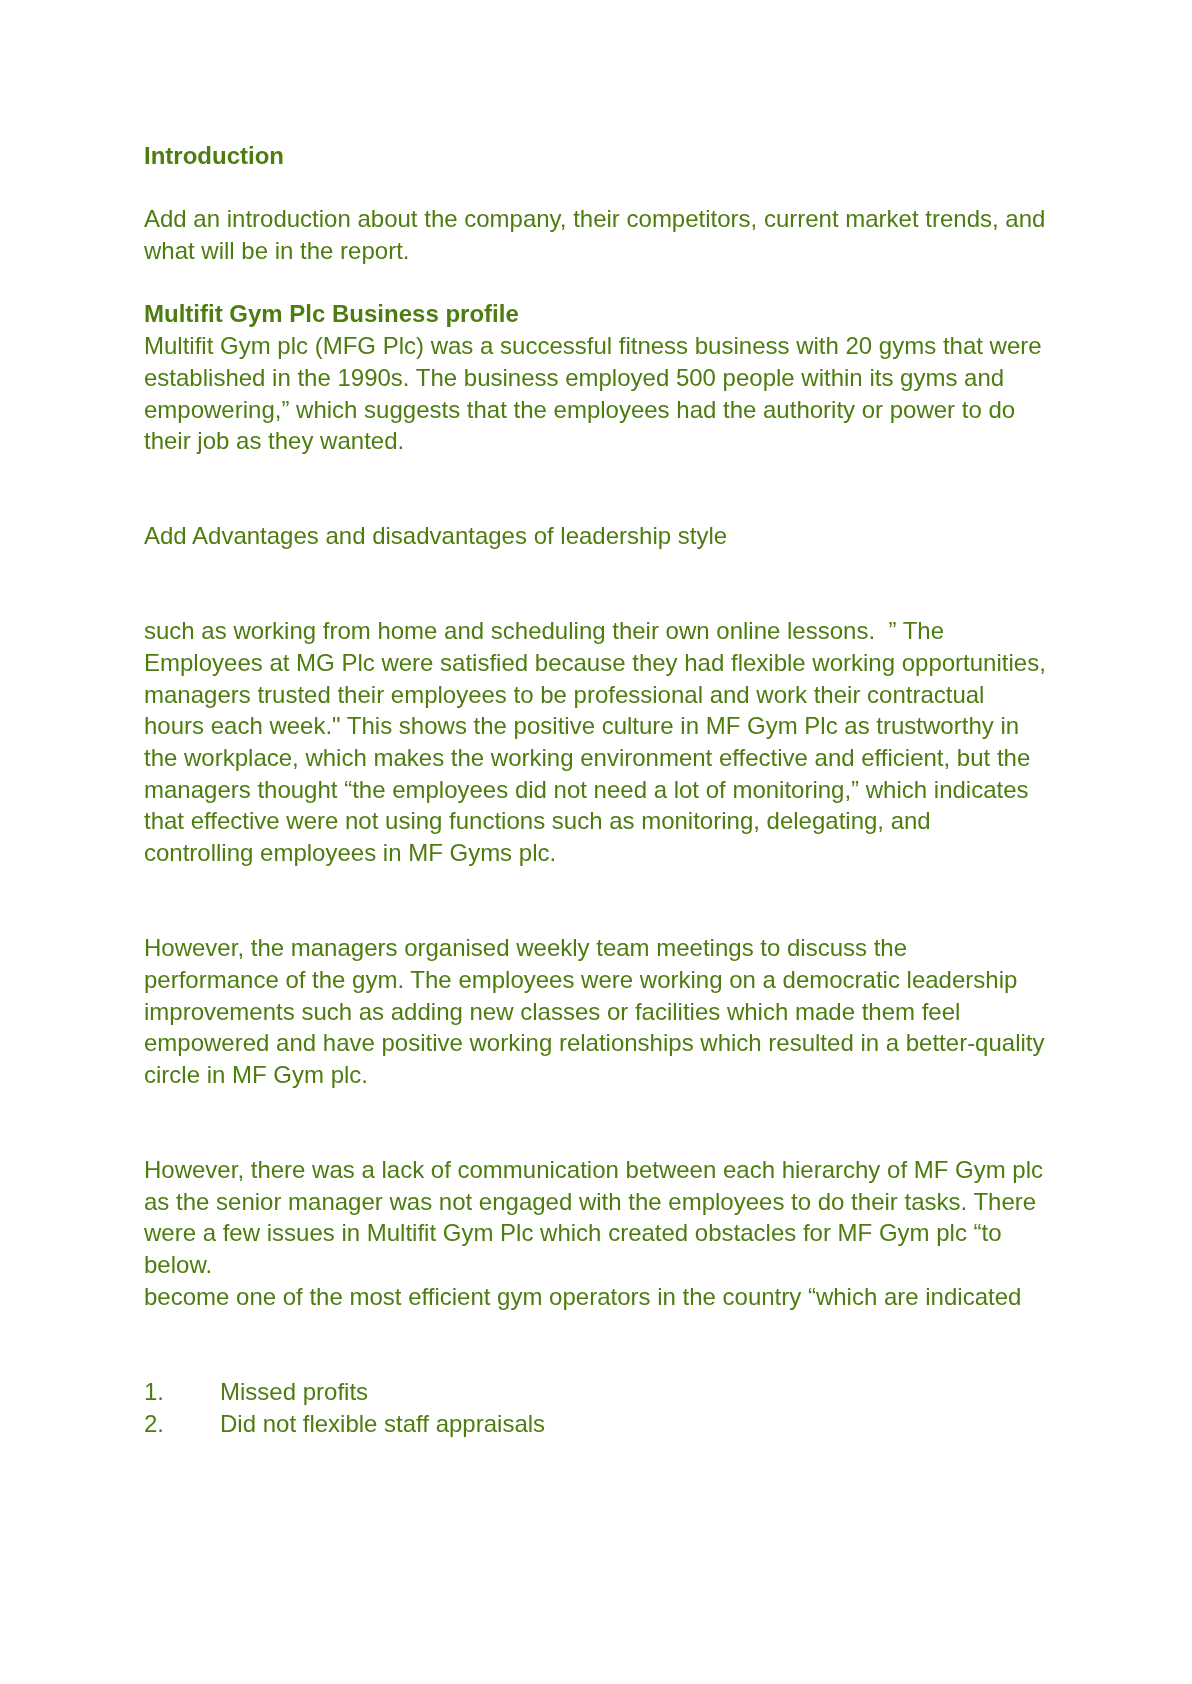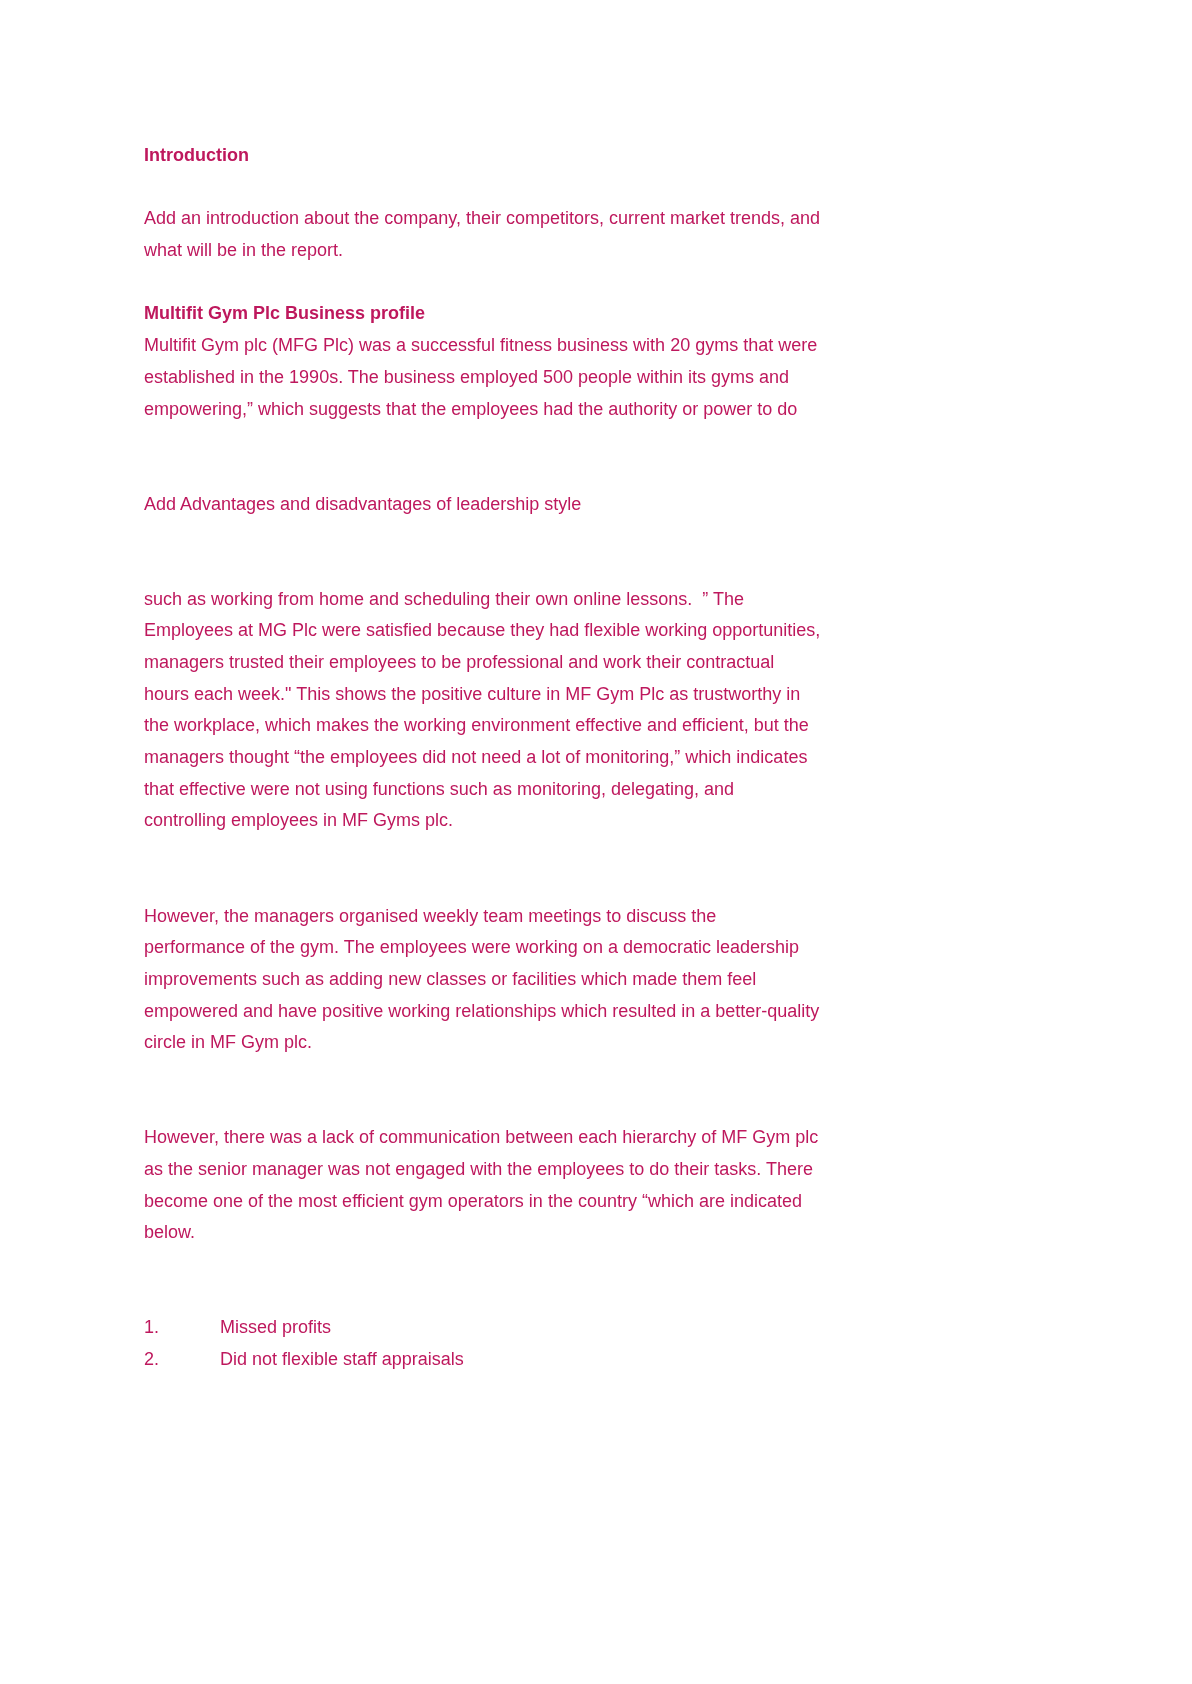--- a/index.html
+++ b/index.html
@@ -18,23 +18,23 @@
   }
   .content {
     position: absolute;
     top: 140px;
     left: 144px;
     right: 144px;
   }
   .line {
     height: 31.7px;
     line-height: 31.7px;
-    font-size: 18px;
+    font-size: 24px;
     white-space: pre;
-    color: #be185d;
+    color: #4d7c0f;
   }
   .line.bold {
     font-weight: bold;
   }
   .list-line .num {
     display: inline-block;
     width: 76px;
   }
 </style>
 </head>
@@ -44,20 +44,21 @@
   <div class="content">
       <div class="line bold">Introduction</div>
       <div class="line"></div>
       <div class="line">Add an introduction about the company, their competitors, current market trends, and</div>
       <div class="line">what will be in the report.</div>
       <div class="line"></div>
       <div class="line bold">Multifit Gym Plc Business profile</div>
       <div class="line">Multifit Gym plc (MFG Plc) was a successful fitness business with 20 gyms that were</div>
       <div class="line">established in the 1990s. The business employed 500 people within its gyms and</div>
       <div class="line">empowering,” which suggests that the employees had the authority or power to do</div>
+      <div class="line">their job as they wanted.</div>
       <div class="line"></div>
       <div class="line"></div>
       <div class="line">Add Advantages and disadvantages of leadership style</div>
       <div class="line"></div>
       <div class="line"></div>
       <div class="line">such as working from home and scheduling their own online lessons.  ” The</div>
       <div class="line">Employees at MG Plc were satisfied because they had flexible working opportunities,</div>
       <div class="line">managers trusted their employees to be professional and work their contractual</div>
       <div class="line">hours each week." This shows the positive culture in MF Gym Plc as trustworthy in</div>
       <div class="line">the workplace, which makes the working environment effective and efficient, but the</div>
@@ -68,20 +69,21 @@
       <div class="line"></div>
       <div class="line">However, the managers organised weekly team meetings to discuss the</div>
       <div class="line">performance of the gym. The employees were working on a democratic leadership</div>
       <div class="line">improvements such as adding new classes or facilities which made them feel</div>
       <div class="line">empowered and have positive working relationships which resulted in a better-quality</div>
       <div class="line">circle in MF Gym plc.</div>
       <div class="line"></div>
       <div class="line"></div>
       <div class="line">However, there was a lack of communication between each hierarchy of MF Gym plc</div>
       <div class="line">as the senior manager was not engaged with the employees to do their tasks. There</div>
+      <div class="line">were a few issues in Multifit Gym Plc which created obstacles for MF Gym plc “to</div>
+      <div class="line">below.</div>
       <div class="line">become one of the most efficient gym operators in the country “which are indicated</div>
-      <div class="line">below.</div>
       <div class="line"></div>
       <div class="line"></div>
       <div class="line list-line"><span class="num">1.</span><span>Missed profits</span></div>
       <div class="line list-line"><span class="num">2.</span><span>Did not flexible staff appraisals</span></div>
     </div>
 </div>
 
 </body></html>

